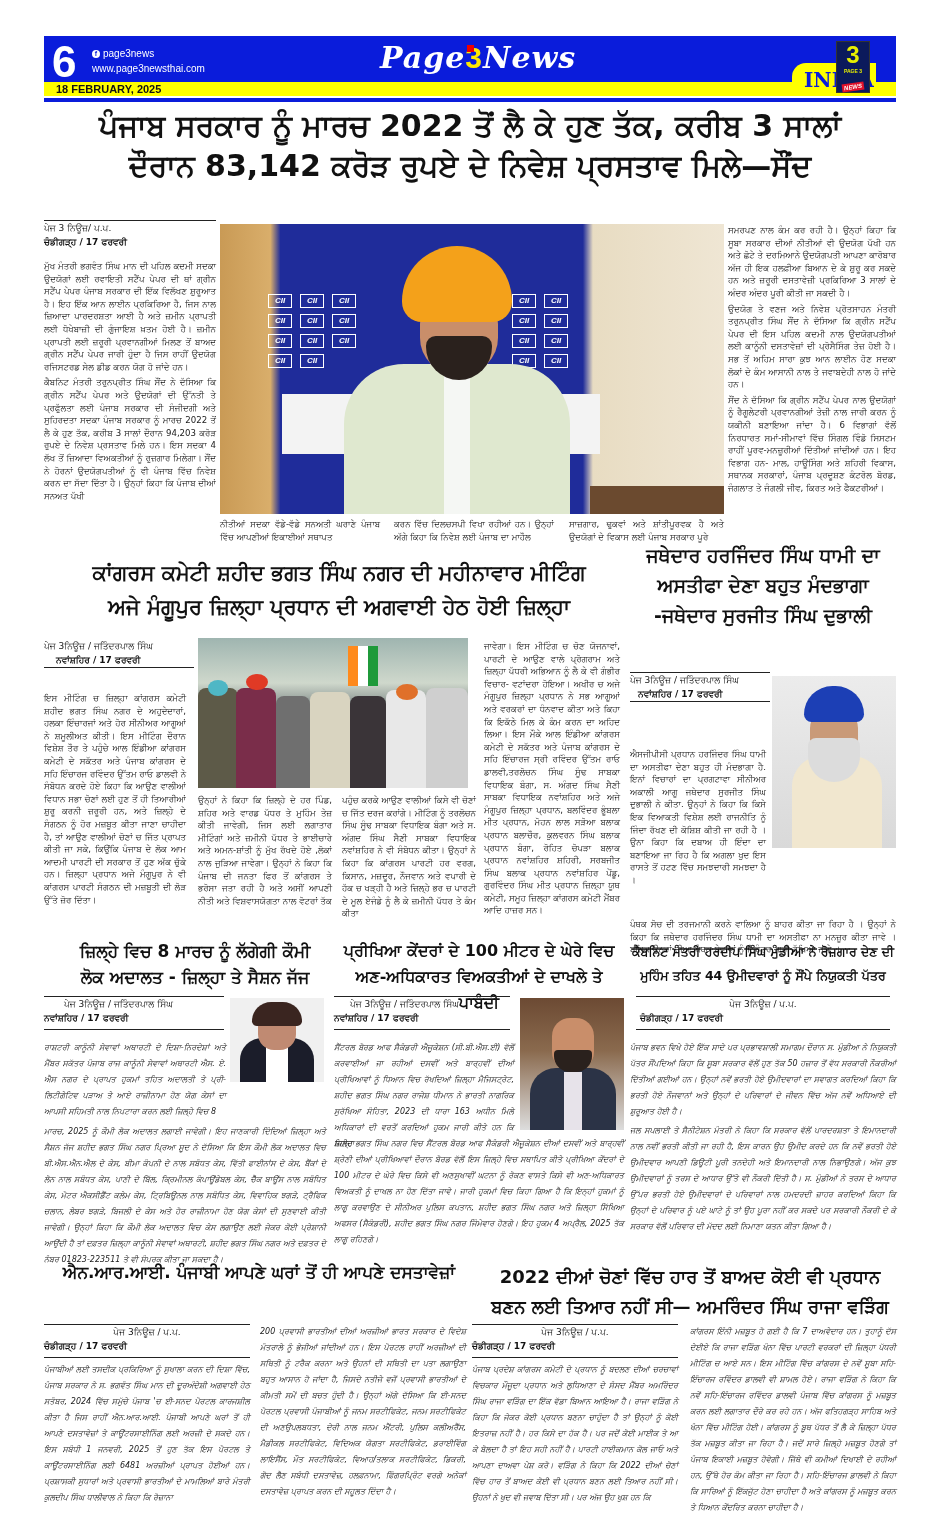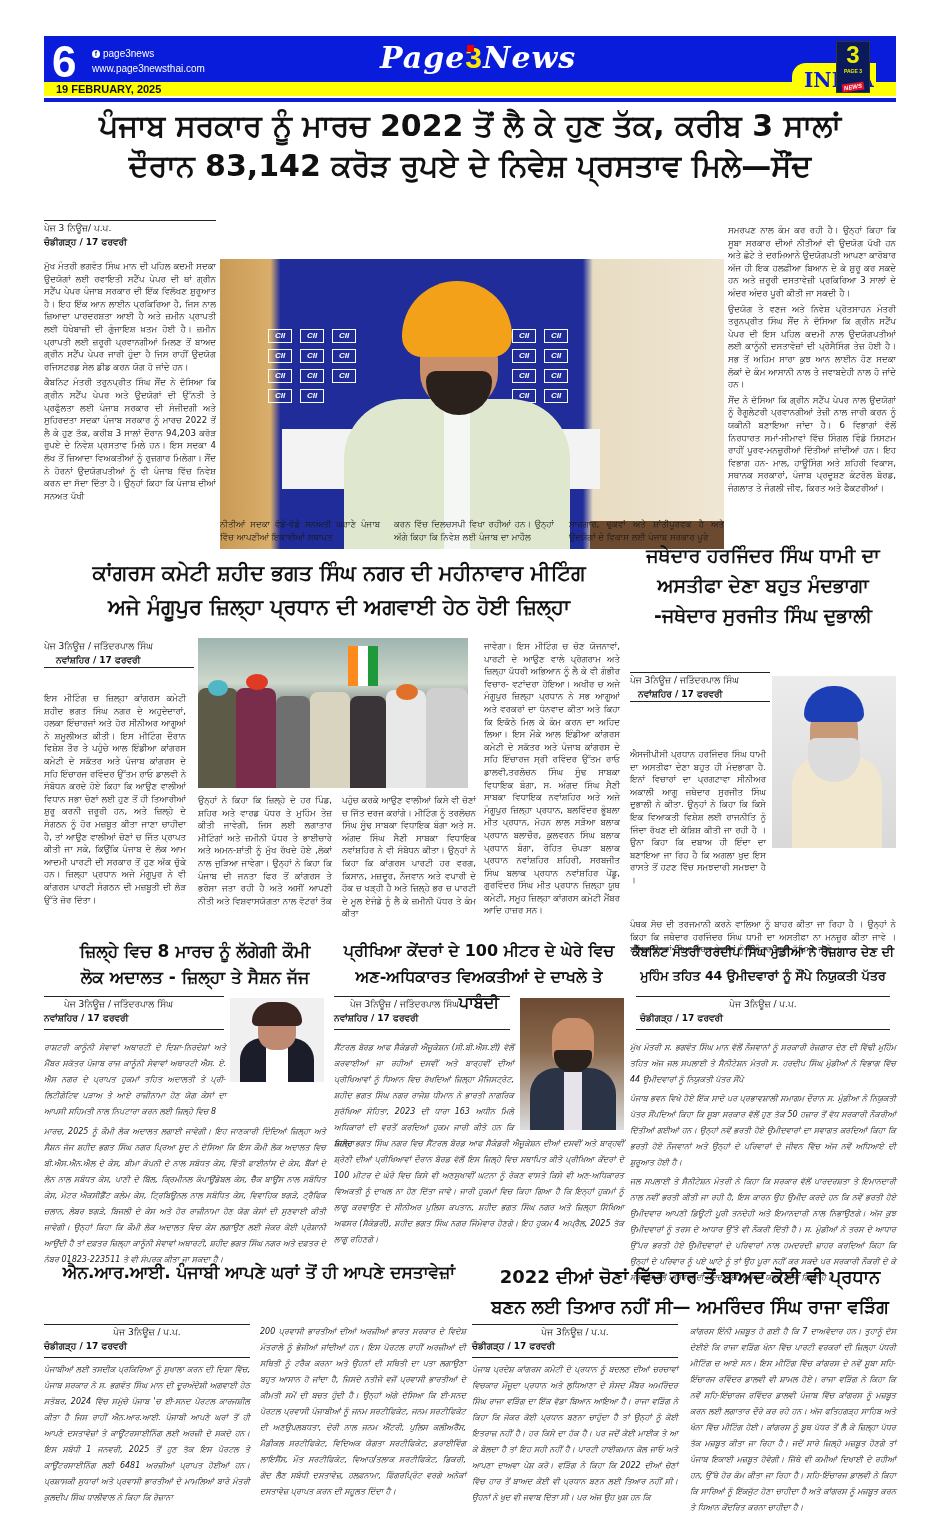--- a/index.html
+++ b/index.html
@@ -31,21 +31,21 @@
   .byline { font-family: "DejaVu Sans", sans-serif; font-size: 9px; line-height: 14px; }
   .rule { border-top: 1.5px solid #222; }
   .body-text { font-family: "DejaVu Sans", sans-serif; font-size: 8.6px; line-height: 12.6px; text-align: justify; color: #1a1a1a; }
   .body-text p { margin-bottom: 3px; }
   .body-sm { font-size: 8px; line-height: 16px; font-style: italic; }
 
   .abs { position: absolute; }
 
   
   .photo { position: absolute; overflow: hidden; }
-  .ph-minister { background: linear-gradient(90deg, #c99a55 0%, #d9ae6b 10%, #1f2c9a 12%, #1f2c9a 72%, #e8dcc2 74%, #efe6d4 100%); margin-top: 35px; }
+  .ph-minister { background: linear-gradient(90deg, #c99a55 0%, #d9ae6b 10%, #1f2c9a 12%, #1f2c9a 72%, #e8dcc2 74%, #efe6d4 100%); }
   .ph-minister .cii-grid { position: absolute; left: 48px; top: 70px; display: grid; grid-template-columns: repeat(3, 24px); gap: 6px 8px; }
   .ph-minister .cii-grid2 { position: absolute; left: 292px; top: 70px; display: grid; grid-template-columns: repeat(2, 24px); gap: 6px 8px; }
   .cii { width: 24px; height: 14px; border: 1px solid #fff; color: #fff; font: bold italic 8px/12px "Liberation Sans", sans-serif; text-align: center; }
   .ph-minister .banner { position: absolute; left: 62px; top: 170px; width: 318px; height: 60px; background: #f3f3f3; }
   .ph-minister .turban { position: absolute; left: 182px; top: 22px; width: 110px; height: 76px; background: #f4a11a; border-radius: 55px 55px 20px 20px; }
   .ph-minister .face { position: absolute; left: 200px; top: 80px; width: 78px; height: 70px; background: #c98e6a; border-radius: 20px 20px 36px 36px; }
   .ph-minister .beard { position: absolute; left: 206px; top: 112px; width: 66px; height: 44px; background: #2a211d; border-radius: 10px 10px 34px 34px; }
   .ph-minister .jacket { position: absolute; left: 124px; top: 140px; width: 226px; height: 150px; background: #dfe8cf; border-radius: 60px 60px 0 0; }
   .ph-minister .shirt { position: absolute; left: 224px; top: 150px; width: 26px; height: 140px; background: #f5f7f4; }
   .ph-minister .table { position: absolute; left: 370px; top: 262px; width: 140px; height: 30px; background: #6b4a2f; }
@@ -64,21 +64,21 @@
 <div class="page">
 
   <div class="masthead">
     <div class="date-strip"></div>
     <div class="mh-pagenum">6</div>
     <div class="mh-social">
       <span class="fb">f</span>
       <span>page3news</span>
     </div>
     <div class="mh-url">www.page3newsthai.com</div>
-    <div class="mh-date">19 FEBRUARY, 2025</div>
+    <div class="mh-date">18 FEBRUARY, 2025</div>
     <div class="mh-logo">
       <span>Page</span><span class="three">3</span><span>News</span>
     </div>
     <div class="mh-india-tab"></div>
     <div class="mh-india">INDIA</div>
     <div class="mh-badge">
       <div class="b3">3</div>
       <div class="bp">PAGE 3</div>
       <div class="bn">NEWS</div>
     </div>
@@ -243,21 +243,20 @@
   <div class="abs body-text body-sm" style="left:290px; top:1004px; width:180px;">ਸੈਂਟਰਲ ਬੋਰਡ ਆਫ ਸੈਕੰਡਰੀ ਐਜੂਕੇਸ਼ਨ (ਸੀ.ਬੀ.ਐਸ.ਈ) ਵੱਲੋਂ ਕਰਵਾਈਆਂ ਜਾ ਰਹੀਆਂ ਦਸਵੀਂ ਅਤੇ ਬਾਰ੍ਹਵੀਂ ਦੀਆਂ ਪ੍ਰੀਖਿਆਵਾਂ ਨੂੰ ਧਿਆਨ ਵਿਚ ਰੱਖਦਿਆਂ ਜ਼ਿਲ੍ਹਾ ਮੈਜਿਸਟ੍ਰੇਟ, ਸ਼ਹੀਦ ਭਗਤ ਸਿੰਘ ਨਗਰ ਰਾਜੇਸ਼ ਧੀਮਾਨ ਨੇ ਭਾਰਤੀ ਨਾਗਰਿਕ ਸੁਰੱਖਿਆ ਸੰਹਿਤਾ, 2023 ਦੀ ਧਾਰਾ 163 ਅਧੀਨ ਮਿਲੇ ਅਧਿਕਾਰਾਂ ਦੀ ਵਰਤੋਂ ਕਰਦਿਆਂ ਹੁਕਮ ਜਾਰੀ ਕੀਤੇ ਹਨ ਕਿ ਜ਼ਿਲ੍ਹਾ</div>
   <div class="abs body-text body-sm" style="left:290px; top:1100px; width:290px;">ਸ਼ਹੀਦ ਭਗਤ ਸਿੰਘ ਨਗਰ ਵਿਚ ਸੈਂਟਰਲ ਬੋਰਡ ਆਫ ਸੈਕੰਡਰੀ ਐਜੂਕੇਸ਼ਨ ਦੀਆਂ ਦਸਵੀਂ ਅਤੇ ਬਾਰ੍ਹਵੀਂ ਸ਼੍ਰੇਣੀ ਦੀਆਂ ਪ੍ਰੀਖਿਆਵਾਂ ਦੌਰਾਨ ਬੋਰਡ ਵੱਲੋਂ ਇਸ ਜ਼ਿਲ੍ਹੇ ਵਿਚ ਸਥਾਪਿਤ ਕੀਤੇ ਪ੍ਰੀਖਿਆ ਕੇਂਦਰਾਂ ਦੇ 100 ਮੀਟਰ ਦੇ ਘੇਰੇ ਵਿਚ ਕਿਸੇ ਵੀ ਅਣਸੁਖਾਵੀਂ ਘਟਨਾ ਨੂੰ ਰੋਕਣ ਵਾਸਤੇ ਕਿਸੇ ਵੀ ਅਣ-ਅਧਿਕਾਰਤ ਵਿਅਕਤੀ ਨੂੰ ਦਾਖਲ ਨਾ ਹੋਣ ਦਿੱਤਾ ਜਾਵੇ। ਜਾਰੀ ਹੁਕਮਾਂ ਵਿਚ ਕਿਹਾ ਗਿਆ ਹੈ ਕਿ ਇਨ੍ਹਾਂ ਹੁਕਮਾਂ ਨੂੰ ਲਾਗੂ ਕਰਵਾਉਣ ਦੇ ਸੀਨੀਅਰ ਪੁਲਿਸ ਕਪਤਾਨ, ਸ਼ਹੀਦ ਭਗਤ ਸਿੰਘ ਨਗਰ ਅਤੇ ਜ਼ਿਲ੍ਹਾ ਸਿੱਖਿਆ ਅਫਸਰ (ਸੈਕੰਡਰੀ), ਸ਼ਹੀਦ ਭਗਤ ਸਿੰਘ ਨਗਰ ਜਿੰਮੇਵਾਰ ਹੋਣਗੇ। ਇਹ ਹੁਕਮ 4 ਅਪ੍ਰੈਲ, 2025 ਤੱਕ ਲਾਗੂ ਰਹਿਣਗੇ।</div>
 
   <div class="abs" style="left:592px; top:960px; width:254px;">
     <div class="rule"></div>
     <div class="byline" style="text-align:center;">ਪੇਜ 3ਨਿਊਜ਼ / ਪ.ਪ.</div>
     <div class="byline" style="font-weight:bold; padding-left:4px;">ਚੰਡੀਗੜ੍ਹ / 17 ਫਰਵਰੀ</div>
     <div class="rule" style="margin-top:4px;"></div>
   </div>
   <div class="abs body-text body-sm" style="left:586px; top:1004px; width:266px;">
-    <p>ਮੁੱਖ ਮੰਤਰੀ ਸ. ਭਗਵੰਤ ਸਿੰਘ ਮਾਨ ਵੱਲੋਂ ਨੌਜਵਾਨਾਂ ਨੂੰ ਸਰਕਾਰੀ ਰੋਜ਼ਗਾਰ ਦੇਣ ਦੀ ਵਿੱਢੀ ਮੁਹਿੰਮ ਤਹਿਤ ਅੱਜ ਜਲ ਸਪਲਾਈ ਤੇ ਸੈਨੀਟੇਸ਼ਨ ਮੰਤਰੀ ਸ. ਹਰਦੀਪ ਸਿੰਘ ਮੁੰਡੀਆਂ ਨੇ ਵਿਭਾਗ ਵਿੱਚ 44 ਉਮੀਦਵਾਰਾਂ ਨੂੰ ਨਿਯੁਕਤੀ ਪੱਤਰ ਸੌਂਪੇ</p>
     <p>ਪੰਜਾਬ ਭਵਨ ਵਿਖੇ ਹੋਏ ਇੱਕ ਸਾਦੇ ਪਰ ਪ੍ਰਭਾਵਸ਼ਾਲੀ ਸਮਾਗਮ ਦੌਰਾਨ ਸ. ਮੁੰਡੀਆ ਨੇ ਨਿਯੁਕਤੀ ਪੱਤਰ ਸੌਂਪਦਿਆਂ ਕਿਹਾ ਕਿ ਸੂਬਾ ਸਰਕਾਰ ਵੱਲੋਂ ਹੁਣ ਤੱਕ 50 ਹਜ਼ਾਰ ਤੋਂ ਵੱਧ ਸਰਕਾਰੀ ਨੌਕਰੀਆਂ ਦਿੱਤੀਆਂ ਗਈਆਂ ਹਨ। ਉਨ੍ਹਾਂ ਨਵੇਂ ਭਰਤੀ ਹੋਏ ਉਮੀਦਵਾਰਾਂ ਦਾ ਸਵਾਗਤ ਕਰਦਿਆਂ ਕਿਹਾ ਕਿ ਭਰਤੀ ਹੋਏ ਨੌਜਵਾਨਾਂ ਅਤੇ ਉਨ੍ਹਾਂ ਦੇ ਪਰਿਵਾਰਾਂ ਦੇ ਜੀਵਨ ਵਿੱਚ ਅੱਜ ਨਵੇਂ ਅਧਿਆਏ ਦੀ ਸ਼ੁਰੂਆਤ ਹੋਈ ਹੈ।</p>
     <p>ਜਲ ਸਪਲਾਈ ਤੇ ਸੈਨੀਟੇਸ਼ਨ ਮੰਤਰੀ ਨੇ ਕਿਹਾ ਕਿ ਸਰਕਾਰ ਵੱਲੋਂ ਪਾਰਦਰਸ਼ਤਾ ਤੇ ਇਮਾਨਦਾਰੀ ਨਾਲ ਨਵੀਂ ਭਰਤੀ ਕੀਤੀ ਜਾ ਰਹੀ ਹੈ, ਇਸ ਕਾਰਨ ਉਹ ਉਮੀਦ ਕਰਦੇ ਹਨ ਕਿ ਨਵੇਂ ਭਰਤੀ ਹੋਏ ਉਮੀਦਵਾਰ ਆਪਣੀ ਡਿਊਟੀ ਪੂਰੀ ਤਨਦੇਹੀ ਅਤੇ ਇਮਾਨਦਾਰੀ ਨਾਲ ਨਿਭਾਉਣਗੇ। ਅੱਜ ਕੁਝ ਉਮੀਦਵਾਰਾਂ ਨੂੰ ਤਰਸ ਦੇ ਆਧਾਰ ਉੱਤੇ ਵੀ ਨੌਕਰੀ ਦਿੱਤੀ ਹੈ। ਸ. ਮੁੰਡੀਆਂ ਨੇ ਤਰਸ ਦੇ ਆਧਾਰ ਉੱਪਰ ਭਰਤੀ ਹੋਏ ਉਮੀਦਵਾਰਾਂ ਦੇ ਪਰਿਵਾਰਾਂ ਨਾਲ ਹਮਦਰਦੀ ਜ਼ਾਹਰ ਕਰਦਿਆਂ ਕਿਹਾ ਕਿ ਉਨ੍ਹਾਂ ਦੇ ਪਰਿਵਾਰ ਨੂੰ ਪਏ ਘਾਟੇ ਨੂੰ ਤਾਂ ਉਹ ਪੂਰਾ ਨਹੀਂ ਕਰ ਸਕਦੇ ਪਰ ਸਰਕਾਰੀ ਨੌਕਰੀ ਦੇ ਕੇ ਸਰਕਾਰ ਵੱਲੋਂ ਪਰਿਵਾਰ ਦੀ ਮੱਦਦ ਲਈ ਨਿਮਾਣਾ ਯਤਨ ਕੀਤਾ ਗਿਆ ਹੈ।</p>
   </div>
 
   <div class="abs hl" style="left:0; top:1222px; width:430px; font-size:17px; line-height:28px;">
     <div>ਐਨ.ਆਰ.ਆਈ. ਪੰਜਾਬੀ ਆਪਣੇ ਘਰਾਂ ਤੋਂ ਹੀ ਆਪਣੇ ਦਸਤਾਵੇਜ਼ਾਂ</div>
   </div>
   <div class="abs hl" style="left:440px; top:1226px; width:412px; font-size:18px; line-height:30px;">
     <div>2022 ਦੀਆਂ ਚੋਣਾਂ ਵਿੱਚ ਹਾਰ ਤੋਂ ਬਾਅਦ ਕੋਈ ਵੀ ਪ੍ਰਧਾਨ</div>
     <div>ਬਣਨ ਲਈ ਤਿਆਰ ਨਹੀਂ ਸੀ— ਅਮਰਿੰਦਰ ਸਿੰਘ ਰਾਜਾ ਵੜਿੰਗ</div>

